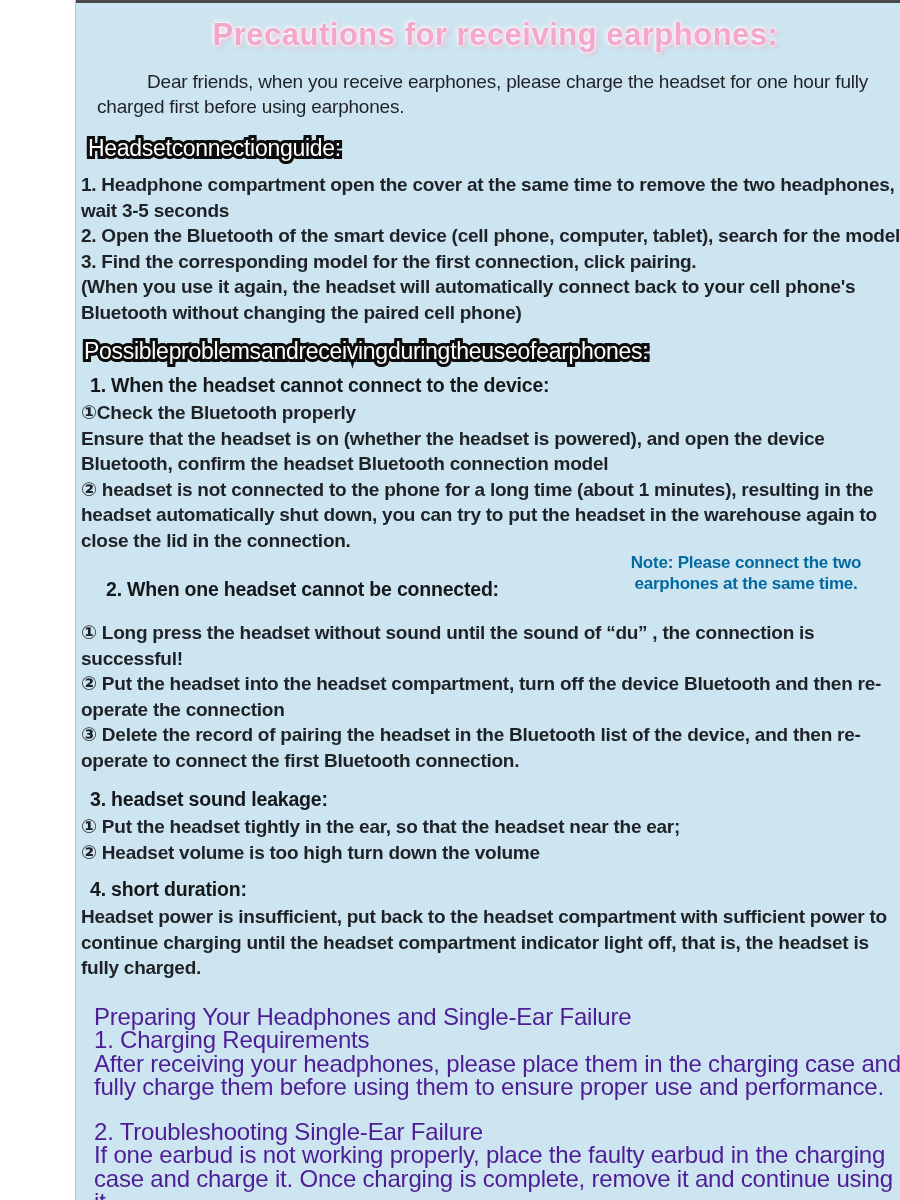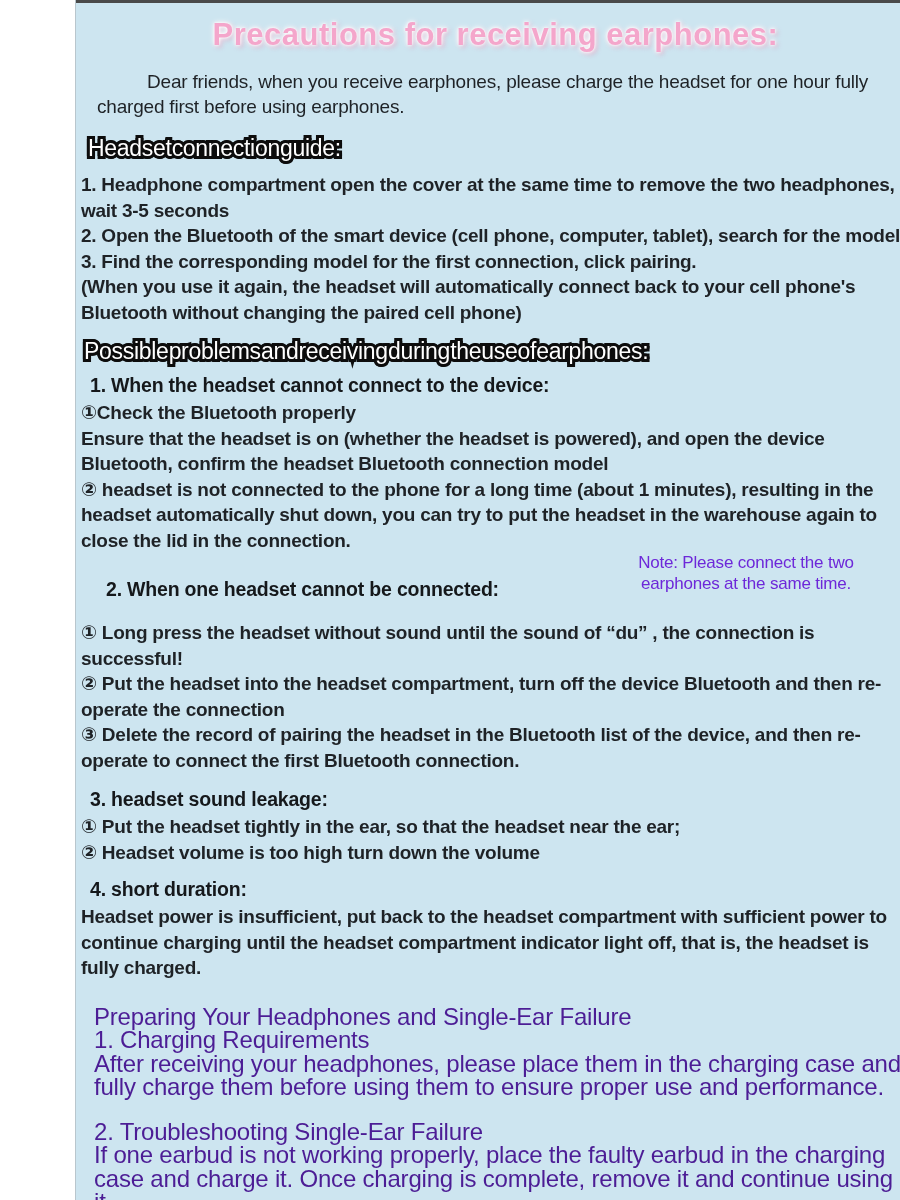--- a/index.html
+++ b/index.html
@@ -87,22 +87,22 @@
     align-items: flex-start;
     margin: 8px 0 2px 0;
   }
   .sec2-row .section-title { margin: 16px; flex: 0 0 auto; }
   .side-note {
     margin: -9px 38px 0 auto;
     width: 252px;
     text-align: center;
     font-size: 17px;
     line-height: 21px;
-    font-weight: 400;
-    color: #6d28d9;
+    font-weight: 700;
+    color: #0369a1;
     letter-spacing: -0.2px;
   }
   .footer-notes {
     margin-top: 24px;
     padding-left: 13px;
     color: #4c1d95;
     font-size: 24px;
     line-height: 23.5px;
     letter-spacing: -0.2px;
   }

